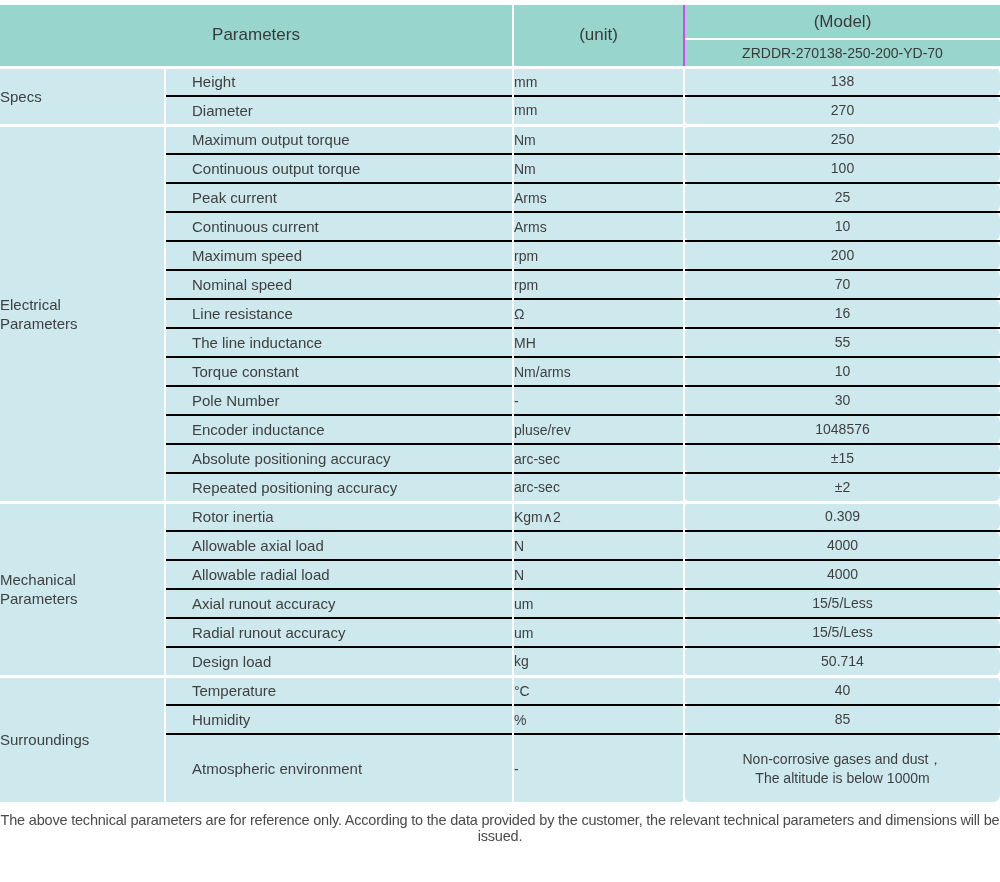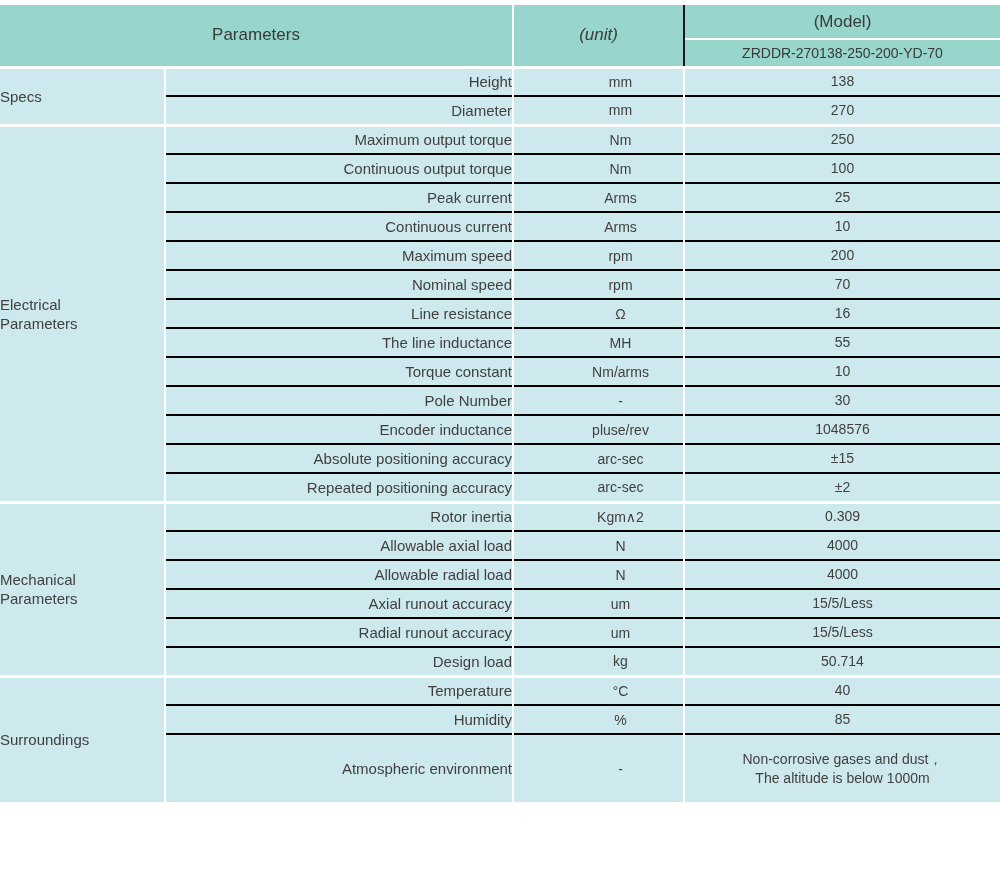--- a/index.html
+++ b/index.html
@@ -29,21 +29,21 @@
   
   thead th {
     background: #97d5cd;
     color: #3a3a3a;
     font-weight: 400;
     font-size: 17px;
     text-align: center;
     vertical-align: middle;
   }
   th.h-params  { height: 62px; border-right: 2px solid #fff; }
-  th.h-unit    { height: 62px; border-right: 2px solid #0f172a; font-style: italic; }
+  th.h-unit    { height: 62px; border-right: 2px solid #d946ef; }
   th.h-model   { height: 33px; border-bottom: 2px solid #fff; }
   th.h-model-value { height: 27px; font-size: 14px; }
   thead tr.h-row2 th { }
   thead { border-bottom: 3px solid #fff; }
 
   
   tbody td {
     background: #cde9ee;
     color: #3f3f3f;
     font-size: 15px;
@@ -52,36 +52,36 @@
   }
   tbody tr { border-top: 2px solid #000000; }
   tbody tr.group-start { border-top: 3px solid #fff; }
   td.group-cell {
     text-align: left;
     border-right: 2px solid #fff;
     white-space: pre-line;
     line-height: 19px;
   }
   td.param-cell {
-    text-align: right;
+    text-align: left;
     padding-left: 26px;
     border-right: 2px solid #fff;
     margin-left: 24px;
   }
   td.unit-cell {
-    text-align: center;
+    text-align: left;
     font-size: 14px;
     border-right: 2px solid #fff;
-    padding-left: 44px;
   }
   td.value-cell {
     text-align: center;
     font-size: 14px;
     white-space: pre-line;
     line-height: 19px;
+    border-radius: 7px;
   }
   tr.tall-row td { height: 68px; }
 
   .footer-note {
     margin-top: 10px;
     width: 1000px;
     text-align: center;
     font-size: 14.5px;
     color: #4a4a4a;
     letter-spacing: -0.2px;
@@ -232,13 +232,14 @@
         </tr>
         <tr class="tall-row">
           <td class="param-cell">Atmospheric environment</td>
           <td class="unit-cell">-</td>
           <td class="value-cell">Non-corrosive gases and dust，
 The altitude is below 1000m</td>
         </tr>
       </tbody>
   </table>
 
+  <div class="footer-note">The above technical parameters are for reference only. According to the data provided by the customer, the relevant technical parameters and dimensions will be issued.</div>
 </div>
 
 </body></html>

